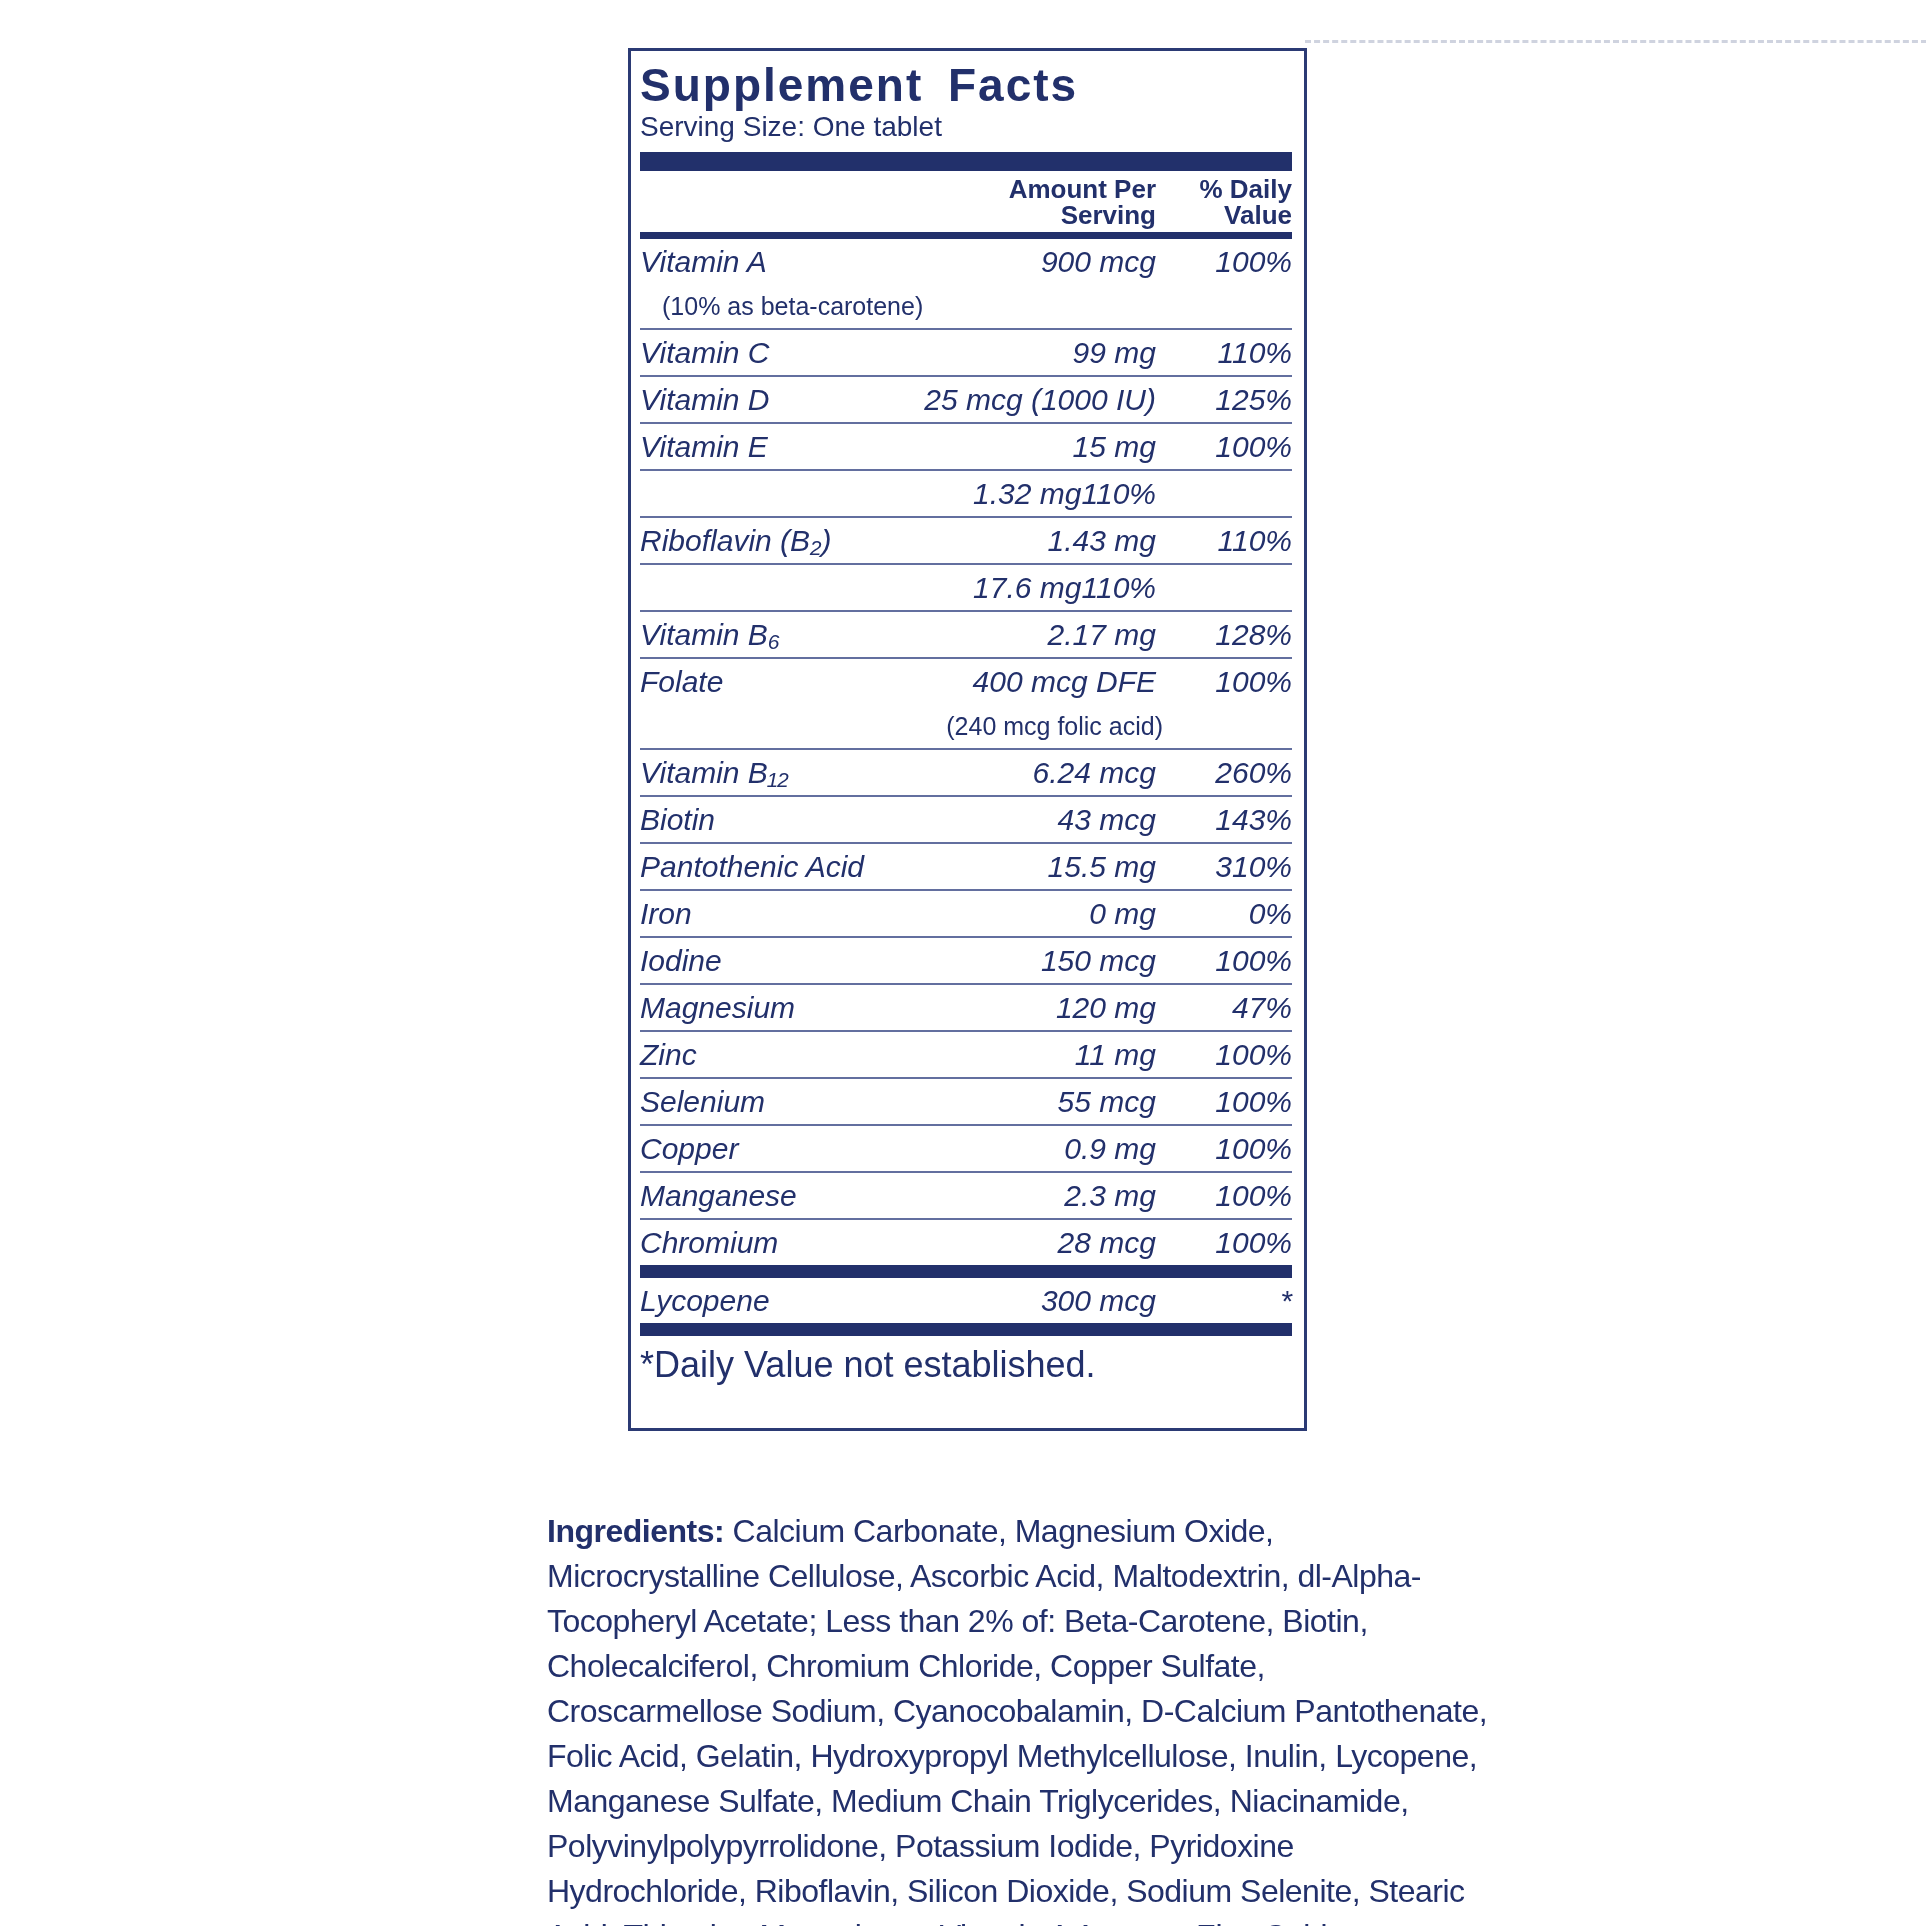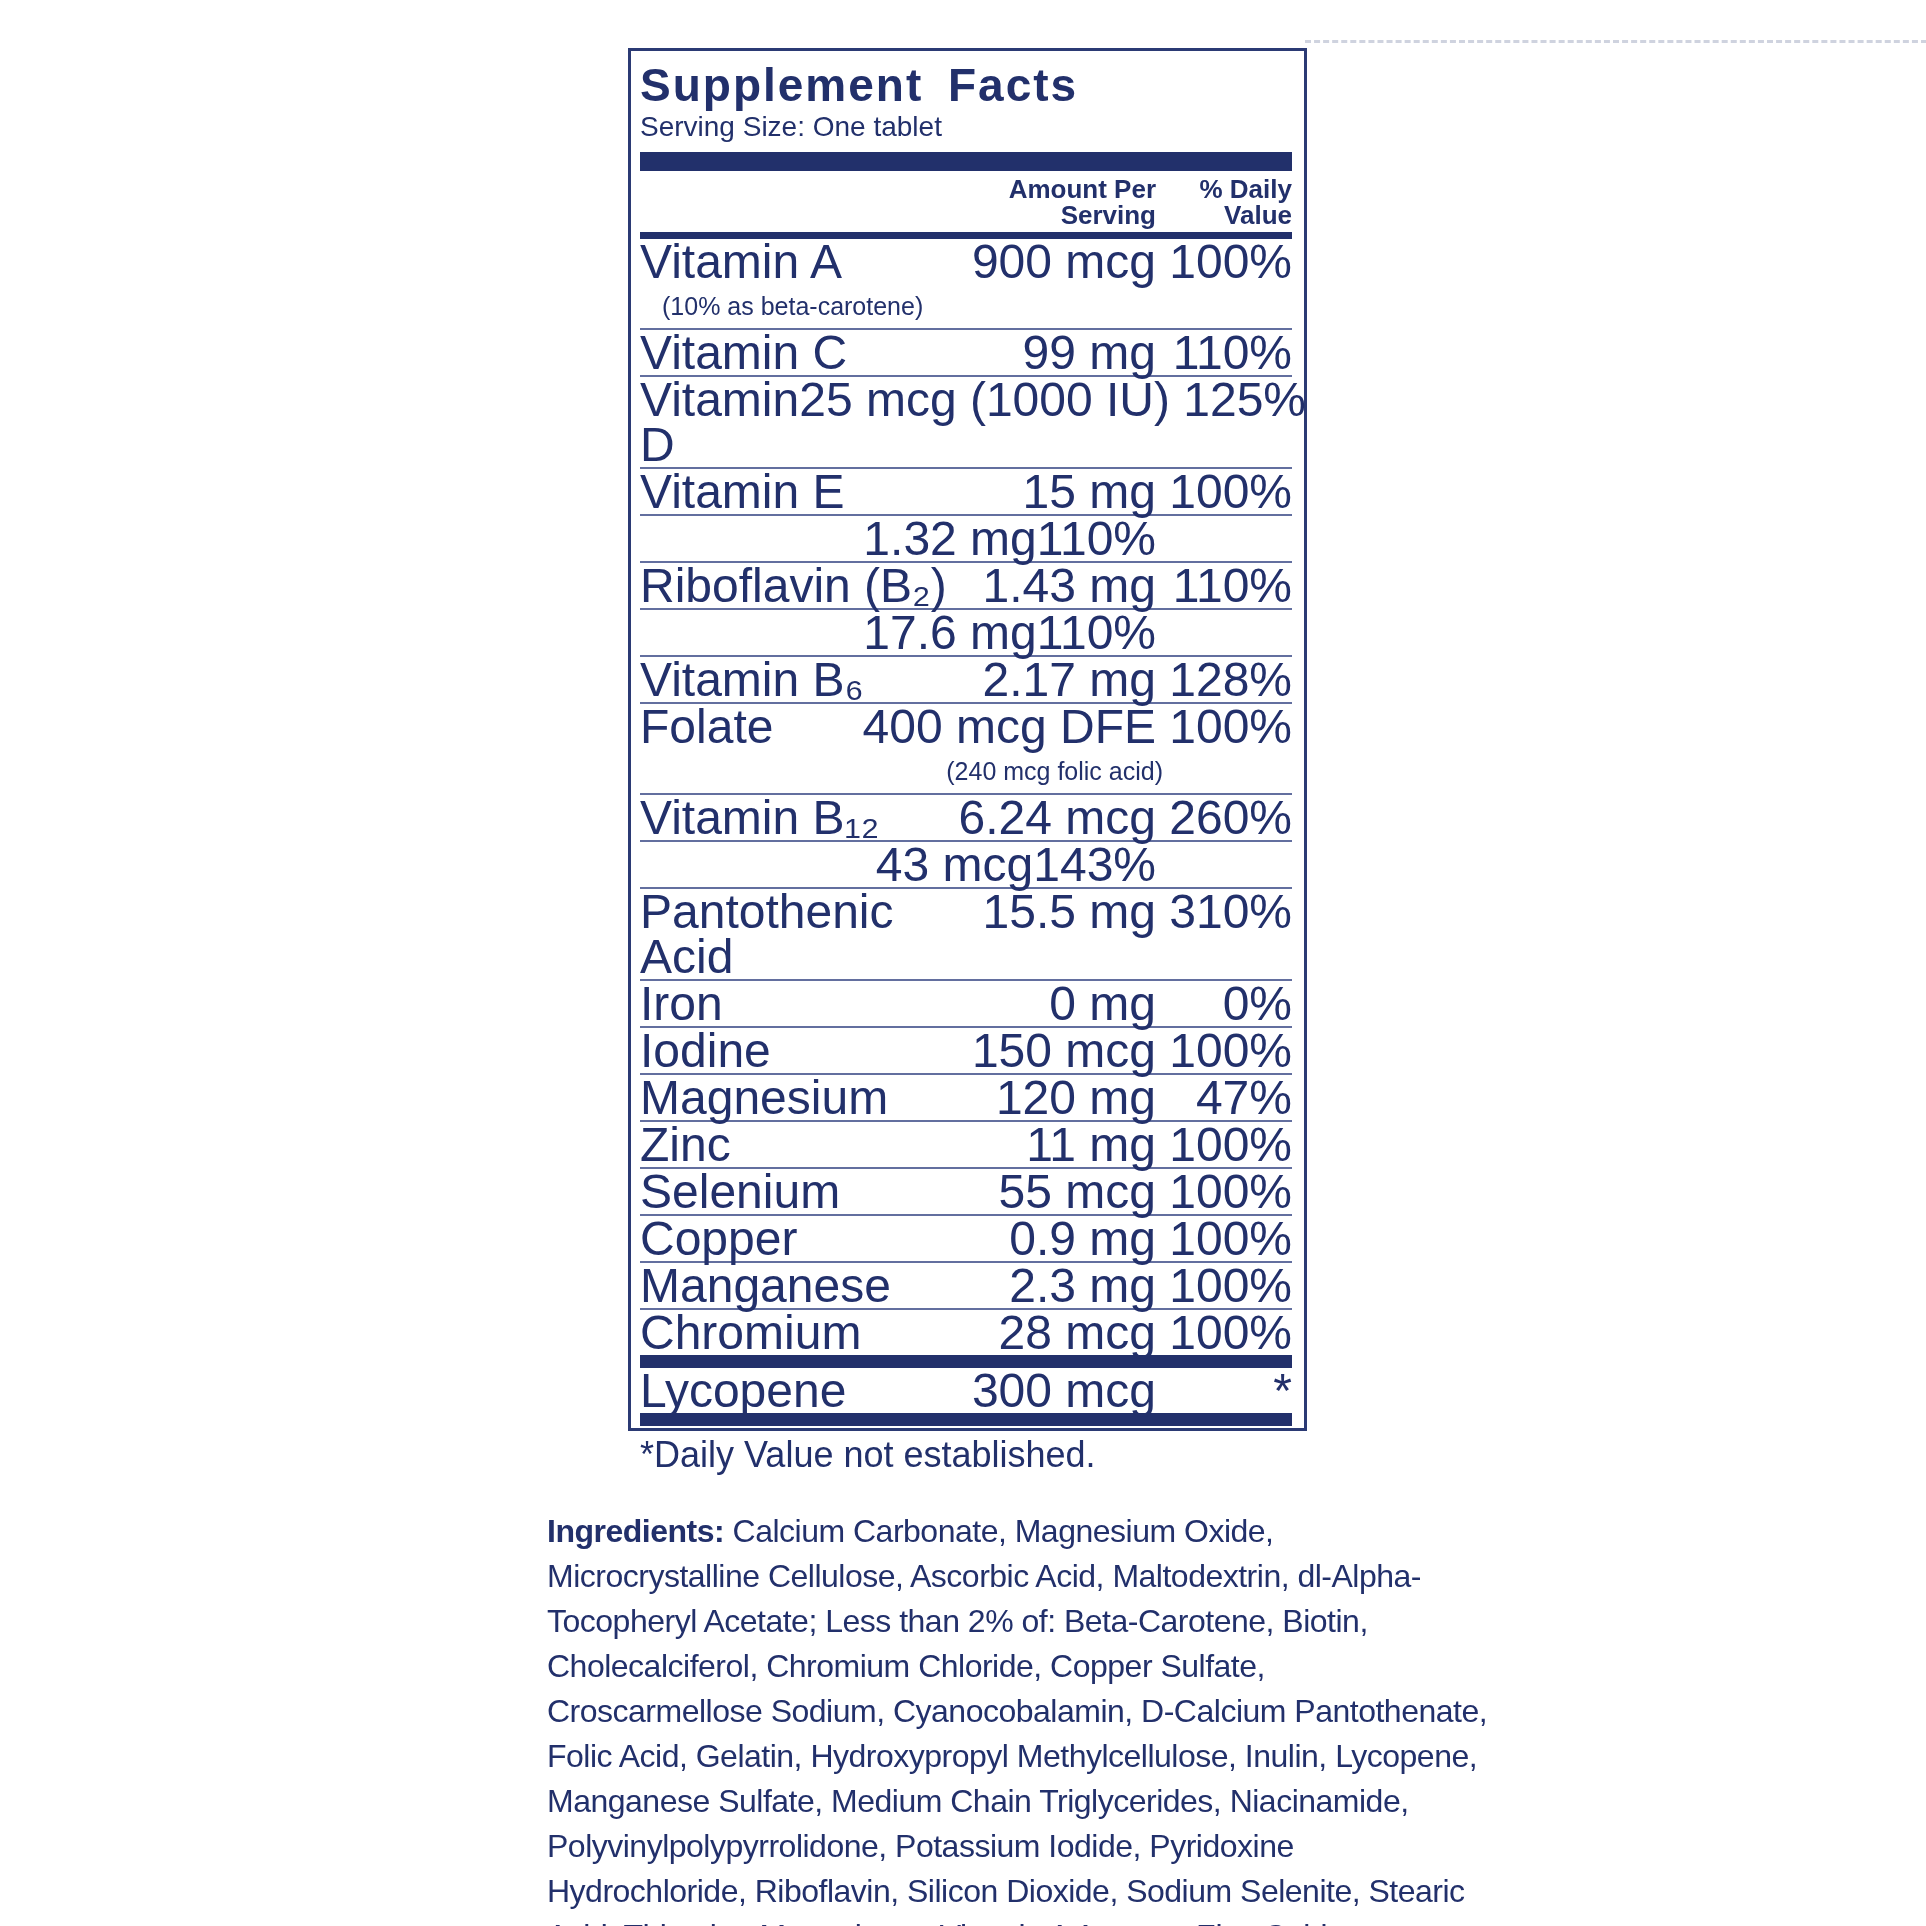--- a/index.html
+++ b/index.html
@@ -18,21 +18,21 @@
   .serving{font-size:28px;line-height:36px;margin-bottom:7px;}
   .bar{height:19px;background:#22306b;}
   .bar-thin{height:7px;background:#22306b;}
   .bar-mid{height:13px;background:#22306b;}
   .hdr{display:grid;grid-template-columns:1fr max-content 136px;
     padding:5px 0 4px;font-weight:bold;font-size:26px;line-height:26px;}
   .hdr .h{text-align:right;}
   .rows .row{border-bottom:2px solid rgba(60,75,135,.8);}
   .rows .row:last-child{border-bottom:none;}
   .rowline{display:grid;grid-template-columns:1fr max-content 136px;
-    font-size:48px;line-height:45px;align-items:baseline;}
+    font-size:30px;line-height:45px;align-items:baseline;font-style:italic;}
   .rowline .amount,.rowline .dv{text-align:right;white-space:nowrap;}
   .note{font-size:25px;line-height:44px;}
   .note-left{padding-left:22px;}
   .note-amount{text-align:right;margin-right:129px;}
   .footnote{font-size:36px;line-height:42px;padding-top:8px;}
   .ingredients{position:absolute;left:547px;top:1477px;width:941px;
     font-size:32px;line-height:45px;letter-spacing:-0.5px;color:#22306b;}
   .ingredients b{font-weight:bold;}
 </style>
 </head>
@@ -136,20 +136,21 @@
         <div class="row">
     <div class="rowline">
       <span class="name">Vitamin B₁₂</span>
       <span class="amount">6.24 mcg</span>
       <span class="dv">260%</span>
     </div>
 
   </div>
         <div class="row">
     <div class="rowline">
+      <span class="name">Biotin</span>
       <span class="amount">43 mcg</span>
       <span class="dv">143%</span>
     </div>
 
   </div>
         <div class="row">
     <div class="rowline">
       <span class="name">Pantothenic Acid</span>
       <span class="amount">15.5 mg</span>
       <span class="dv">310%</span>

